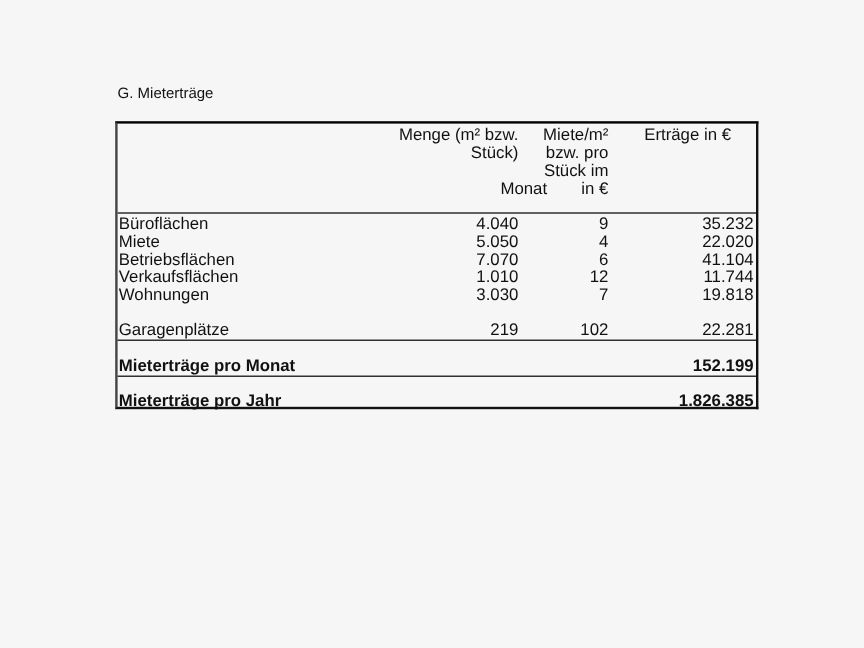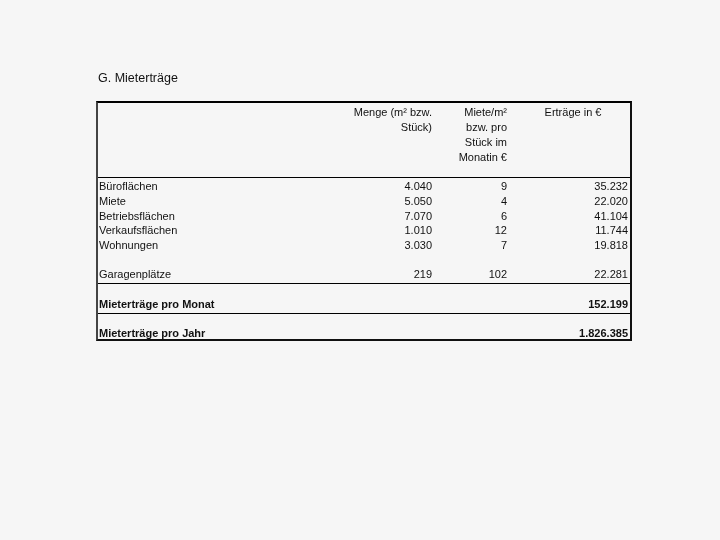--- a/index.html
+++ b/index.html
@@ -27,41 +27,41 @@
       position: absolute;
       left: 96px;
       top: 101px;
       width: 536px;
       height: 240px;
       border-top: 2px solid #000;
       border-left: 2px solid #444;
       border-right: 2px solid #111;
       border-bottom: 2px solid #111;
       box-sizing: border-box;
-      font-size: 11px;
+      font-size: 14px;
     }
     .hdr {
       position: absolute;
       left: 0;
       top: 0;
       width: 100%;
       height: 75px;
       border-bottom: 1px solid #000;
       box-sizing: border-box;
     }
     .hcell {
       position: absolute;
       top: 2px;
       text-align: right;
       line-height: 15px;
     }
     .h-menge { right: 198px; width: 110px; }
     .h-miete { right: 123px; width: 90px; }
     .h-ertr { right: 2px; width: 110px; text-align: center; }
-    .h-miete .last { display: flex; justify-content: flex-end; }
+    .h-miete .last { display: flex; justify-content: space-between; }
     .row {
       position: absolute;
       left: 0;
       width: 100%;
       height: 15px;
       line-height: 15px;
     }
     .row span { position: absolute; }
     .c-label { left: 1px; }
     .c-menge { right: 198px; text-align: center; }

